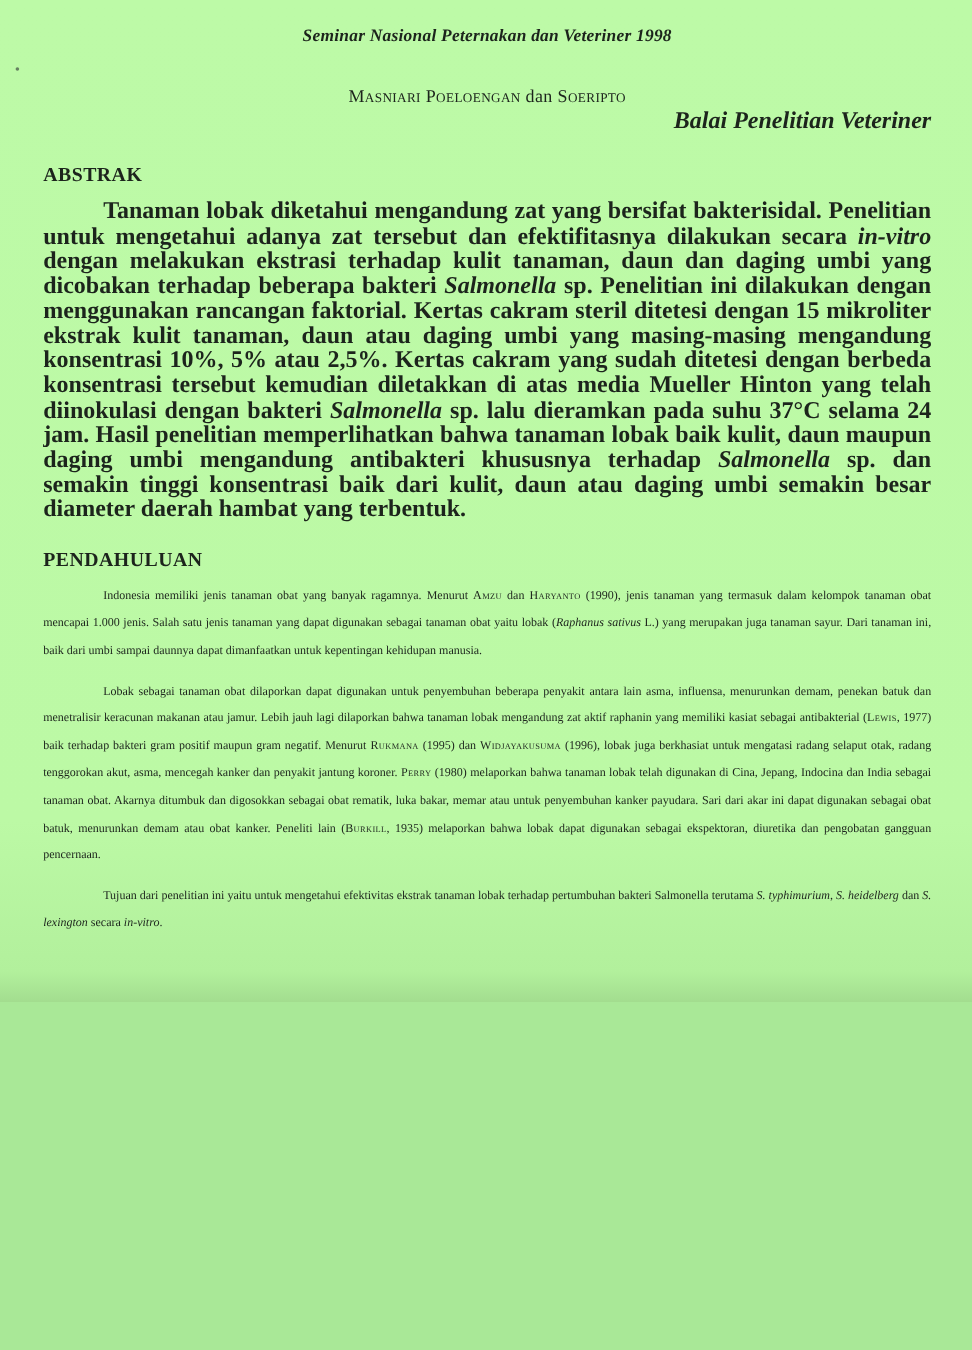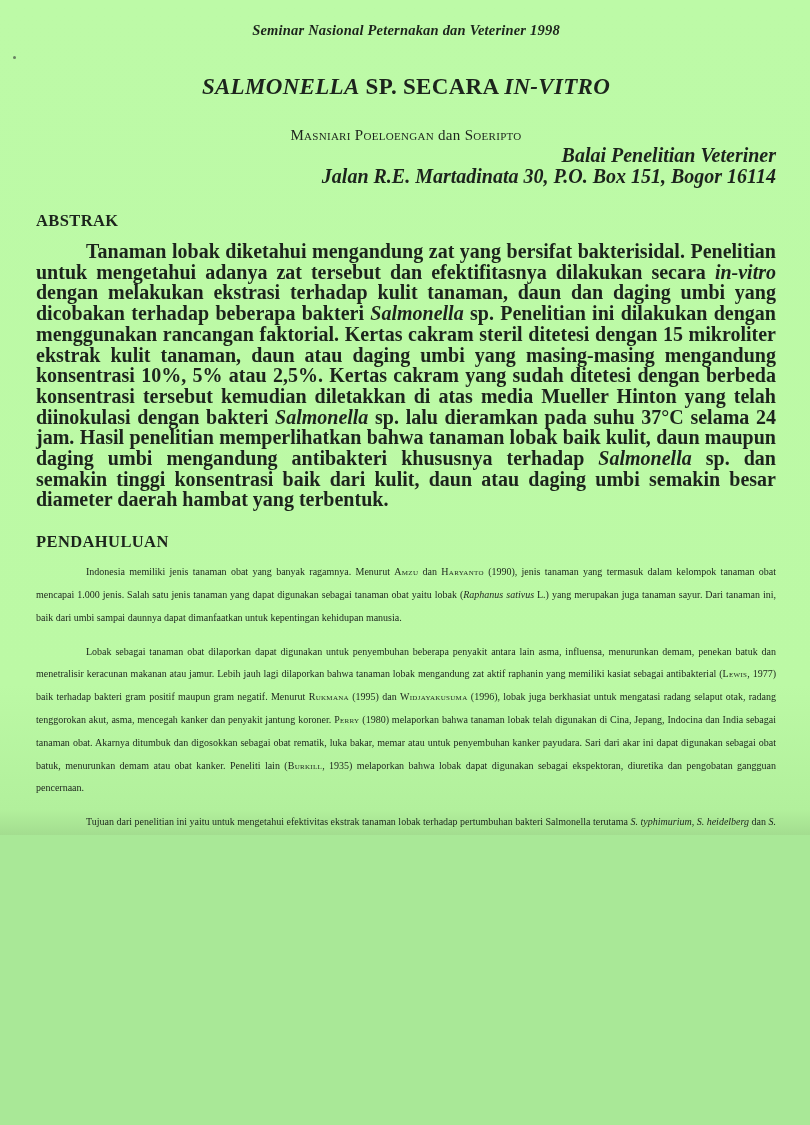--- a/index.html
+++ b/index.html
@@ -103,28 +103,26 @@
 </style>
 </head>
 <body>
 
 <div class="page">
   <div class="content">
 
     <div class="running-head">Seminar Nasional Peternakan dan Veteriner 1998</div>
 
     <div class="paper-title">
-      <div><span class="seg-i">SALMONELLA</span><span> SP. SECARA </span><span class="seg-i">IN-VITRO</span></div>
     </div>
 
     <div class="authors-line"><span class="seg-sc">Masniari Poeloengan</span><span> dan </span><span class="seg-sc">Soeripto</span></div>
 
     <div class="affiliation">
       <div>Balai Penelitian Veteriner</div>
-      <div>Jalan R.E. Martadinata 30, P.O. Box 151, Bogor 16114</div>
     </div>
 
     <div class="section-heading abstract-heading">ABSTRAK</div>
 
     <p class="body-par abstract-par"><span>Tanaman lobak diketahui mengandung zat yang bersifat bakterisidal. Penelitian untuk mengetahui adanya zat tersebut dan efektifitasnya dilakukan secara </span><span class="seg-i">in-vitro</span><span> dengan melakukan ekstrasi terhadap kulit tanaman, daun dan daging umbi yang dicobakan terhadap beberapa bakteri </span><span class="seg-i">Salmonella</span><span> sp. Penelitian ini dilakukan dengan menggunakan rancangan faktorial. Kertas cakram steril ditetesi dengan 15 mikroliter ekstrak kulit tanaman, daun atau daging umbi yang masing-masing mengandung konsentrasi 10%, 5% atau 2,5%. Kertas cakram yang sudah ditetesi dengan berbeda konsentrasi tersebut kemudian diletakkan di atas media Mueller Hinton yang telah diinokulasi dengan bakteri </span><span class="seg-i">Salmonella</span><span> sp. lalu dieramkan pada suhu 37°C selama 24 jam. Hasil penelitian memperlihatkan bahwa tanaman lobak baik kulit, daun maupun daging umbi mengandung antibakteri khususnya terhadap </span><span class="seg-i">Salmonella</span><span> sp. dan semakin tinggi konsentrasi baik dari kulit, daun atau daging umbi semakin besar diameter daerah hambat yang terbentuk.</span></p>
 
 
     <div class="section-heading intro-heading">PENDAHULUAN</div>
 
     <p class="body-par intro-par intro-par-1"><span>Indonesia memiliki jenis tanaman obat yang banyak ragamnya. Menurut </span><span class="seg-sc">Amzu</span><span> dan </span><span class="seg-sc">Haryanto</span><span> (1990), jenis tanaman yang termasuk dalam kelompok tanaman obat mencapai 1.000 jenis. Salah satu jenis tanaman yang dapat digunakan sebagai tanaman obat yaitu lobak (</span><span class="seg-i">Raphanus sativus</span><span> L.) yang merupakan juga tanaman sayur. Dari tanaman ini, baik dari umbi sampai daunnya dapat dimanfaatkan untuk kepentingan kehidupan manusia.</span></p>

